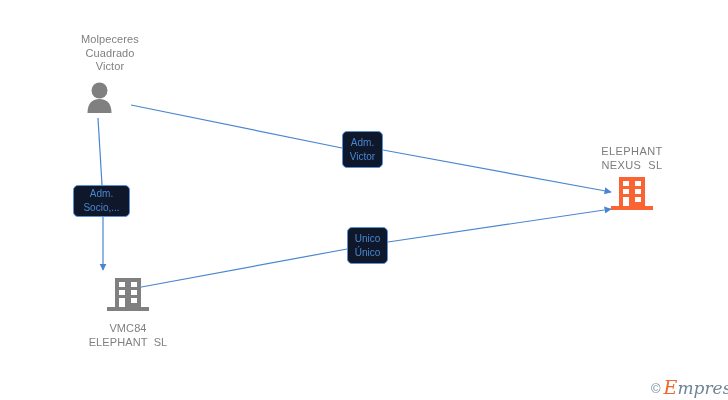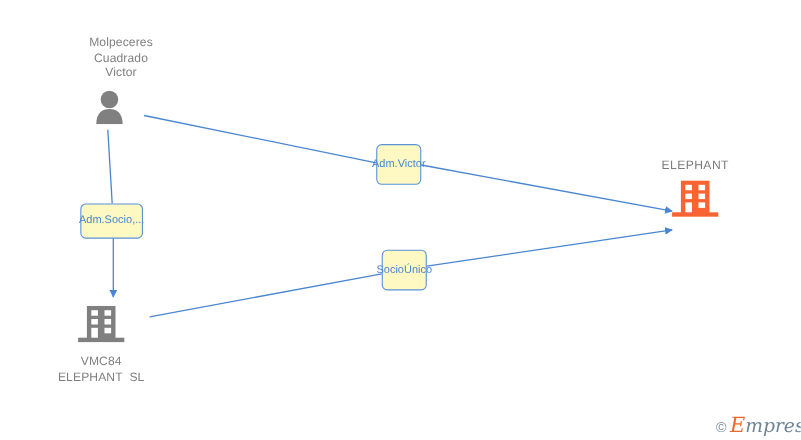--- a/index.html
+++ b/index.html
@@ -40,28 +40,29 @@
     color: #7c7c7c;
     letter-spacing: 0.4px;
   }
   .icon-wrap {
     display: block;
   }
   
   .edge-label {
     position: absolute;
     box-sizing: border-box;
-    background: #fef9c3;
+    background: #0f172a;
     border: 1px solid #5b92d6;
     border-radius: 5px;
     color: #4a86d0;
     font-size: 10px;
     line-height: 14px;
     text-align: center;
     display: flex;
+    flex-direction: column;
     justify-content: center;
     align-items: center;
     white-space: pre;
   }
   .watermark {
     position: absolute;
     display: flex;
     align-items: center;
     gap: 3px;
   }
@@ -111,21 +112,21 @@
     <span class="icon-wrap" style="margin-top:7px;">
       <svg width="160" height="32" viewBox="0 0 160 32" xmlns="http://www.w3.org/2000/svg">
         <g fill="#808080">
           <circle cx="69.5" cy="9.5" r="8"></circle>
           <path d="M 57.5 32 C 57.5 21.5 63 18 69.5 18 C 76 18 81.5 21.5 81.5 32 Z"></path>
         </g>
       </svg>
     </span>
   </div>
 
-  <div class="node" style="left:12px; top:278px; width:160px;">
+  <div class="node" style="left:48px; top:278px; width:160px;">
     <span class="icon-wrap">
       <svg width="160" height="36" viewBox="0 0 160 36" xmlns="http://www.w3.org/2000/svg">
         <g fill="#808080">
           <rect x="67" y="0" width="26" height="32"></rect>
           <rect x="59" y="29" width="42" height="4"></rect>
           <g fill="#ffffff">
             <rect x="71" y="4" width="6" height="5"></rect>
             <rect x="83" y="4" width="6" height="5"></rect>
             <rect x="71" y="12" width="6" height="5"></rect>
             <rect x="83" y="12" width="6" height="5"></rect>
@@ -134,20 +135,21 @@
           </g>
         </g>
       </svg>
     </span>
     <div class="node-label" style="margin-top:4px;">VMC84</div>
     <div class="node-label">ELEPHANT  SL</div>
   </div>
 
   <div class="node" style="left:552px; top:145px; width:160px;">
     <div class="node-label bold">ELEPHANT</div>
+    <div class="node-label bold">NEXUS  SL</div>
     <span class="icon-wrap" style="margin-top:5px;">
       <svg width="160" height="36" viewBox="0 0 160 36" xmlns="http://www.w3.org/2000/svg">
         <g fill="#fa6432">
           <rect x="67" y="0" width="26" height="32"></rect>
           <rect x="59" y="29" width="42" height="4"></rect>
           <g fill="#ffffff">
             <rect x="71" y="4" width="6" height="5"></rect>
             <rect x="83" y="4" width="6" height="5"></rect>
             <rect x="71" y="12" width="6" height="5"></rect>
             <rect x="83" y="12" width="6" height="5"></rect>
@@ -163,21 +165,21 @@
     <span>Adm.</span>
     <span>Victor</span>
   </div>
 
   <div class="edge-label" style="left:73px; top:185px; width:57px; height:32px;">
     <span>Adm.</span>
     <span>Socio,...</span>
   </div>
 
   <div class="edge-label" style="left:347px; top:227px; width:41px; height:37px;">
-    <span>Socio</span>
+    <span>Unico</span>
     <span>Único</span>
   </div>
 
   <div class="watermark" style="left:651px; top:379px;">
     <span class="wm-c">©</span>
     <span class="wm-text"><span class="wm-e">E</span><span>mpresia</span></span>
   </div>
 
 </div>
 

